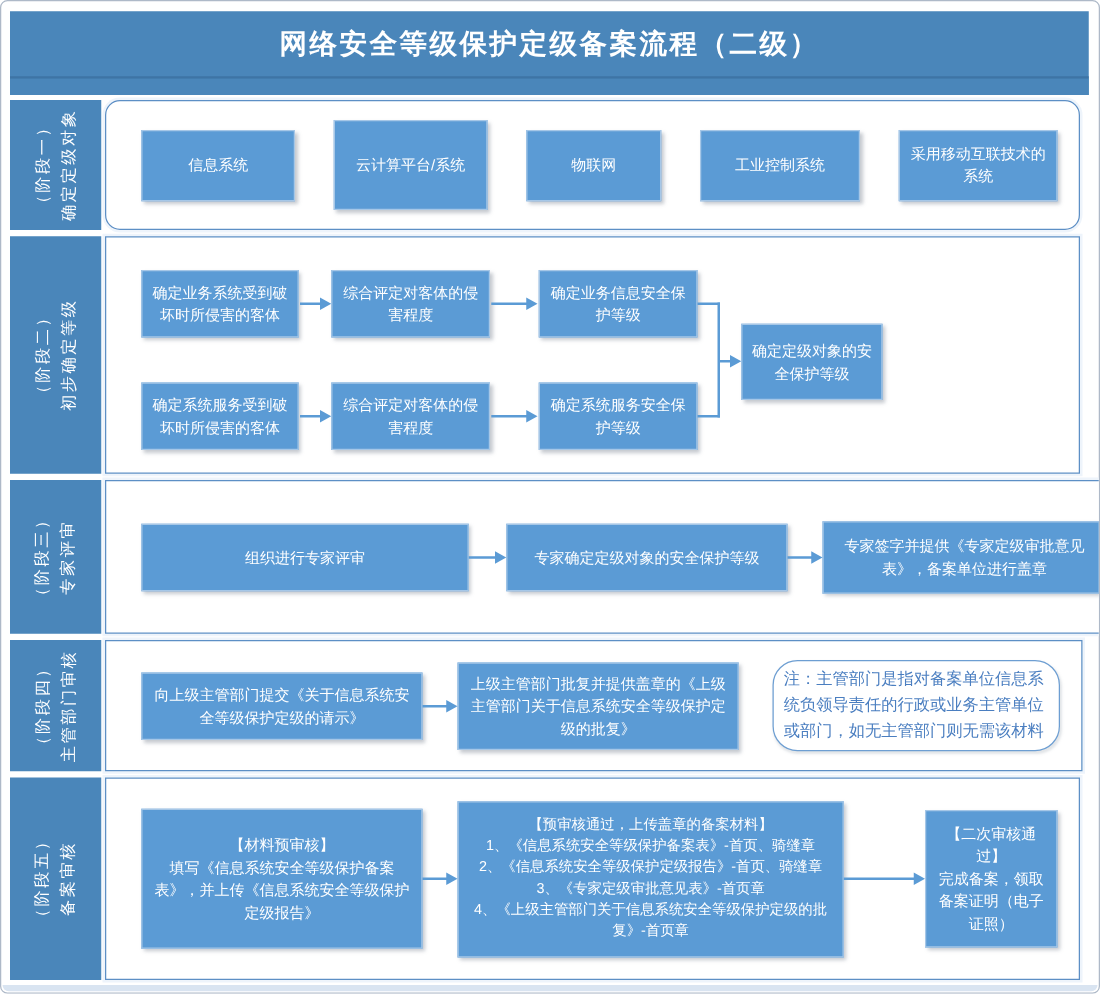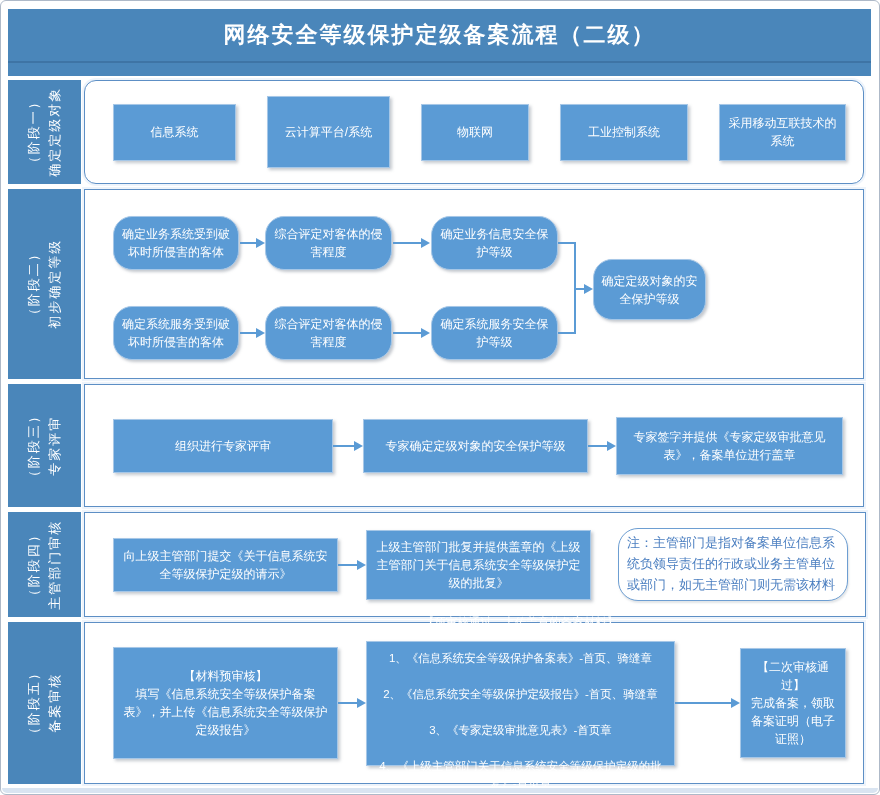--- a/index.html
+++ b/index.html
@@ -27,25 +27,25 @@
           text-align:center; font-size:12px; line-height:1.5; box-sizing:border-box; padding:3px 6px; flex:none; }
   .wbox { background:#fff; border:1px solid #6d9ed2; color:#4a7ec0; display:flex; flex-direction:column; align-items:center; justify-content:center;
           text-align:center; font-size:13px; line-height:1.6; box-sizing:border-box; padding:4px 8px; flex:none;
           box-shadow:1px 2px 2px rgba(140,150,165,.25); }
   .wbox.left { text-align:left; align-items:flex-start;border-radius:20px; }
 
   .arrow { position:relative; align-self:center; height:12px; flex:none; }
   .arrow .line { position:absolute; left:0; right:8px; top:5px; height:2px; background:#5b9bd5; }
   .arrow::after { content:""; position:absolute; right:0; top:1px; width:0; height:0;
                   border-top:5px solid transparent; border-bottom:5px solid transparent; border-left:9px solid #5b9bd5; }
-  .abs { position:absolute;border-radius:19px; }
+  .abs { position:absolute; }
   .cline { position:absolute; background:#5b9bd5; }
   .ctri { position:absolute; width:0; height:0; border-top:5px solid transparent; border-bottom:5px solid transparent; border-left:9px solid #5b9bd5; }
   .spacer { flex:none; }
-  .small { font-size:11.5px; line-height:1.48;gap:19px; }
+  .small { font-size:11.5px; line-height:1.48; }
   .bottom-strip { position:absolute; left:1px; right:1px; bottom:1px; height:5px; background:#d9e4f1; border-radius:0 0 5px 5px; }
 </style>
 </head>
 <body>
 
 <div class="page">
   <div class="frame">
 
     <div class="titlebar">
       <div class="title-main">网络安全等级保护定级备案流程（二级）</div>
@@ -110,21 +110,21 @@
       </div>
 
       <div class="prow h3">
         <div class="plabel">
           <div class="plabel-inner">
             <div>（阶段三）</div>
             <div>专家评审</div>
           </div>
         </div>
         <div class="panel pflex">
-          <div class="fbox" style="width:220px;height:54px">组织进行专家评审</div>
+          <div class="fbox" style="width:262px;height:54px">组织进行专家评审</div>
           <div class="arrow" style="width:30px">
               <div class="line"></div>
             </div>
           <div class="fbox" style="width:225px;height:54px">专家确定定级对象的安全保护等级</div>
           <div class="arrow" style="width:28px">
               <div class="line"></div>
             </div>
           <div class="fbox" style="width:227px;height:58px">专家签字并提供《专家定级审批意见表》，备案单位进行盖章</div>
         </div>
       </div>

